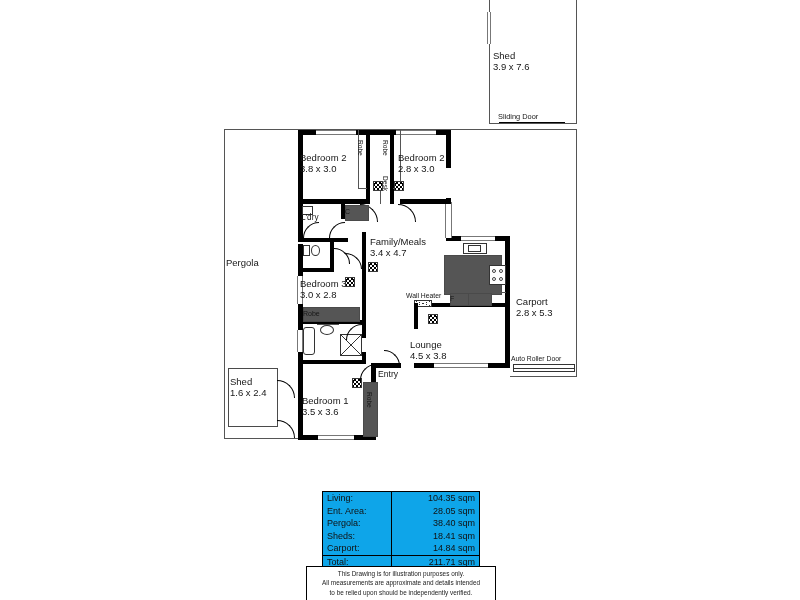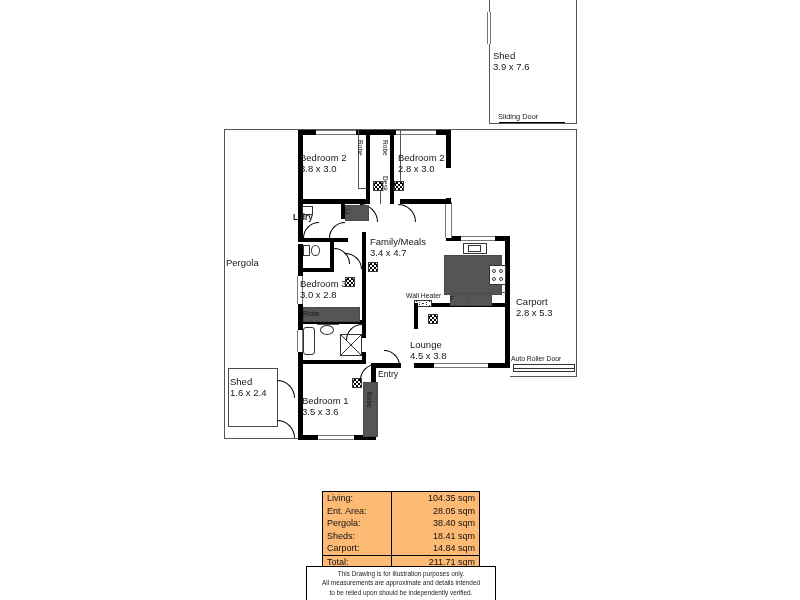--- a/index.html
+++ b/index.html
@@ -27,21 +27,21 @@
           #fff;}
   
   .door{position:absolute;border:1px solid #000;box-sizing:border-box;background:transparent;}
   .door.tl{border-width:1px 0 0 1px;border-top-left-radius:100%;}
   .door.tr{border-width:1px 1px 0 0;border-top-right-radius:100%;}
   
   .win{position:absolute;background:#fff;border-top:1px solid #777;border-bottom:1px solid #777;box-sizing:border-box;}
   .winv{position:absolute;background:#fff;border-left:1px solid #777;border-right:1px solid #777;box-sizing:border-box;}
   
   #legend{position:absolute;left:322px;top:491px;width:158px;border:1px solid #000;
-          box-sizing:border-box;background:#fdba74;}
+          box-sizing:border-box;background:#0ea5e9;}
   #legend table{border-collapse:collapse;width:100%;font-size:9px;}
   #legend td{padding:0px 4px;height:12.6px;line-height:12.6px;color:#111;}
   #legend td.k{text-align:left;border-right:1px solid #000;width:44%;}
   #legend td.v{text-align:right;}
   #legend tr.total td{border-top:1px solid #000;}
   #disclaimer{position:absolute;left:306px;top:566px;width:190px;border:1px solid #000;
               box-sizing:border-box;background:#fff;text-align:center;padding:2px 2px 3px;}
   #disclaimer div{font-size:6.4px;line-height:1.45;color:#222;}
   .roller{position:absolute;border:1px solid #333;box-sizing:border-box;background:#fff;}
   .roller:after{content:"";position:absolute;left:0;right:0;top:50%;height:1px;background:#333;}
@@ -147,21 +147,21 @@
   </div>
   <div class="vent" style="left:373px;top:181px;"></div>
   <div class="vent" style="left:394px;top:181px;"></div>
   <div class="door tr" style="left:360px;top:204px;width:18px;height:18px;"></div>
   <div class="door tr" style="left:398px;top:204px;width:18px;height:18px;"></div>
 
   <div class="w" style="left:341px;top:204px;width:4px;height:15px;"></div>
   <div class="thin" style="left:345px;top:205px;width:22px;height:14px;border:1px solid #4a4a4a;"></div>
   <div class="lbl tiny" style="left:345px;top:208px;width:22px;font-size:7px;">C</div>
   <div class="fixture" style="left:302px;top:206px;width:11px;height:9px;"></div>
-  <div class="lbl small" style="left:293px;top:213px;width:38px;font-weight:bold;">L'dry</div>
+  <div class="lbl small" style="left:301px;top:213px;width:38px;">L'dry</div>
   <div class="w" style="left:298px;top:238px;width:24px;height:4px;"></div>
   <div class="w" style="left:322px;top:238px;width:26px;height:4px;"></div>
   <div class="door tl" style="left:303px;top:222px;width:16px;height:16px;"></div>
   <div class="door tl" style="left:329px;top:222px;width:16px;height:16px;"></div>
 
   <div class="fixture oval" style="left:311px;top:245px;width:9px;height:11px;"></div>
   <div class="fixture" style="left:303px;top:245px;width:7px;height:11px;"></div>
   <div class="w" style="left:330px;top:242px;width:4px;height:30px;"></div>
   <div class="w" style="left:298px;top:268px;width:36px;height:4px;"></div>
   <div class="door tr" style="left:334px;top:248px;width:16px;height:16px;"></div>

